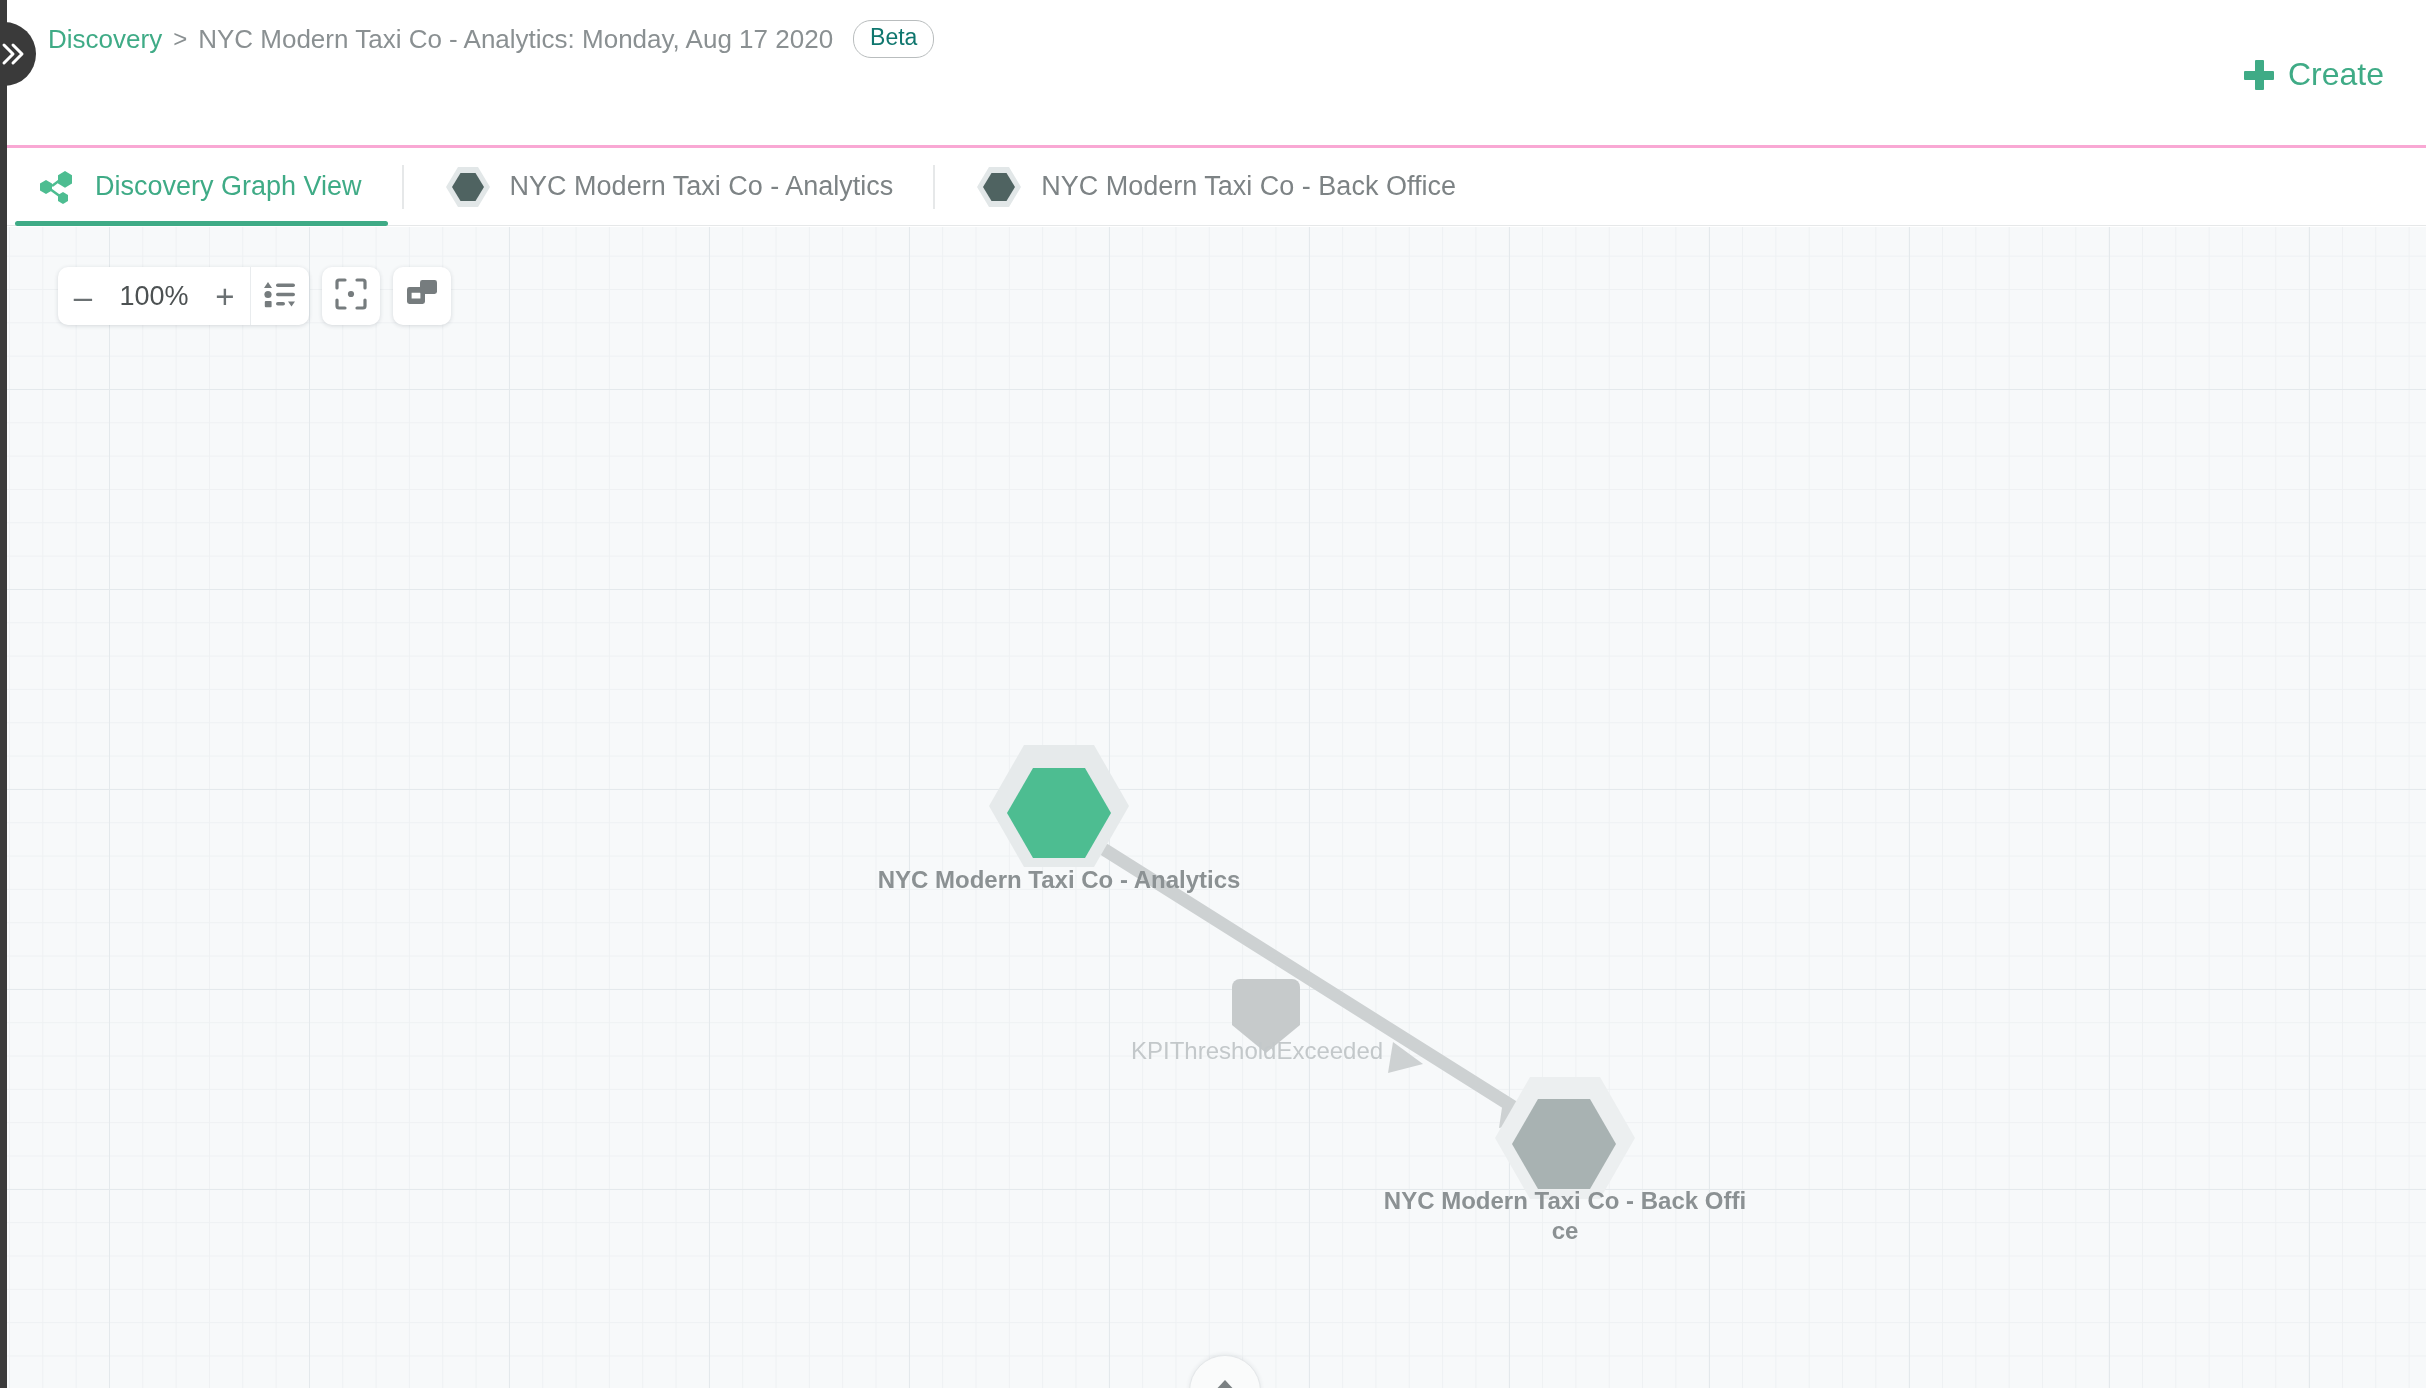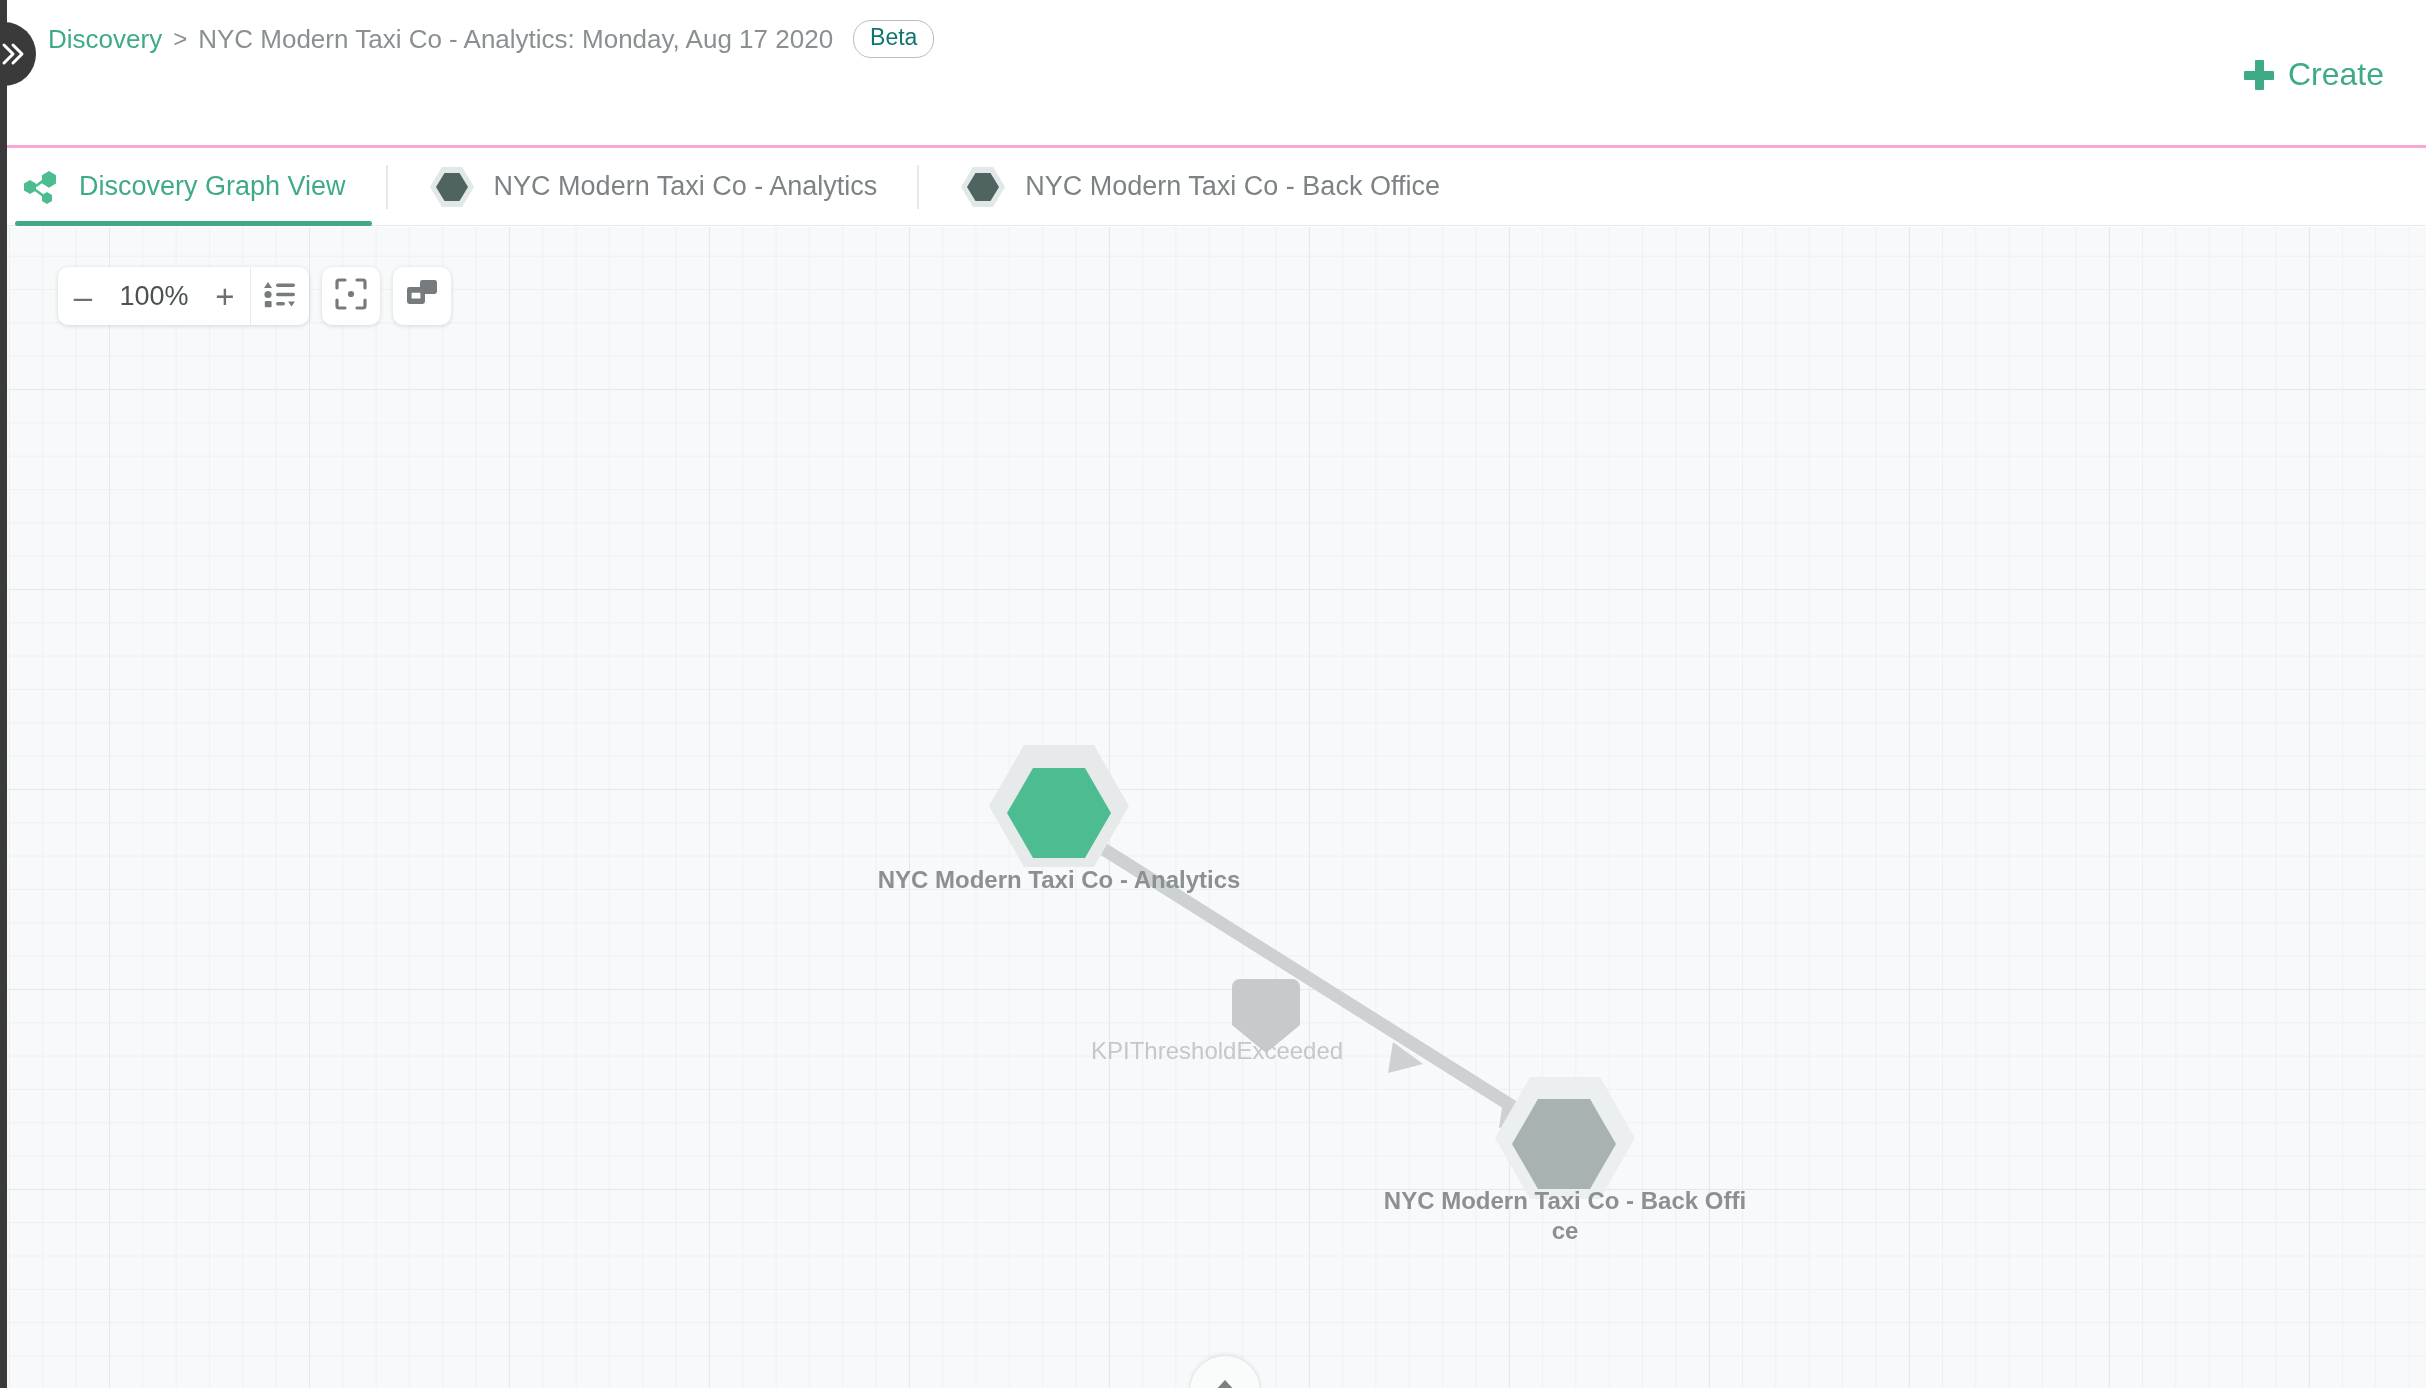--- a/index.html
+++ b/index.html
@@ -132,21 +132,21 @@
   .tab {
     position: relative;
     height: 78px;
     display: flex;
     align-items: center;
     gap: 18px;
     padding: 0 34px;
     cursor: pointer;
     white-space: nowrap;
   }
-  .tab.first { padding-left: 16px; }
+  .tab.first { padding-left: 32px; }
   .tab-label { font-size: 27px; color: #7d8385; }
   .tab.active .tab-label { color: #3fab86; }
   .tab.active::after {
     content: "";
     position: absolute;
     left: 8px; right: 8px; bottom: 0;
     height: 5px;
     background: #3fab86;
     border-radius: 3px;
   }
@@ -413,21 +413,21 @@
       </svg>
 
       <div class="node-hit" style="left:982px;top:518px;width:140px;height:122px;"></div>
       <div class="node-hit" style="left:1488px;top:850px;width:140px;height:122px;"></div>
 
       <div class="node-label" style="left:802px;top:638px;width:500px;">NYC Modern Taxi Co - Analytics</div>
 
       <div class="node-label" style="left:1308px;top:959px;width:500px;">NYC Modern Taxi Co - Back Offi
 ce</div>
 
-      <div class="edge-label" style="left:1084px;top:810px;">KPIThresholdExceeded</div>
+      <div class="edge-label" style="left:1124px;top:810px;">KPIThresholdExceeded</div>
     </div>
 
     <div class="bottom-handle">
       <span>
         <svg width="30" height="18" viewBox="0 0 30 18">
           <polygon points="15,2 28,16 2,16" fill="#7b8183"></polygon>
         </svg>
       </span>
     </div>
   </div>

